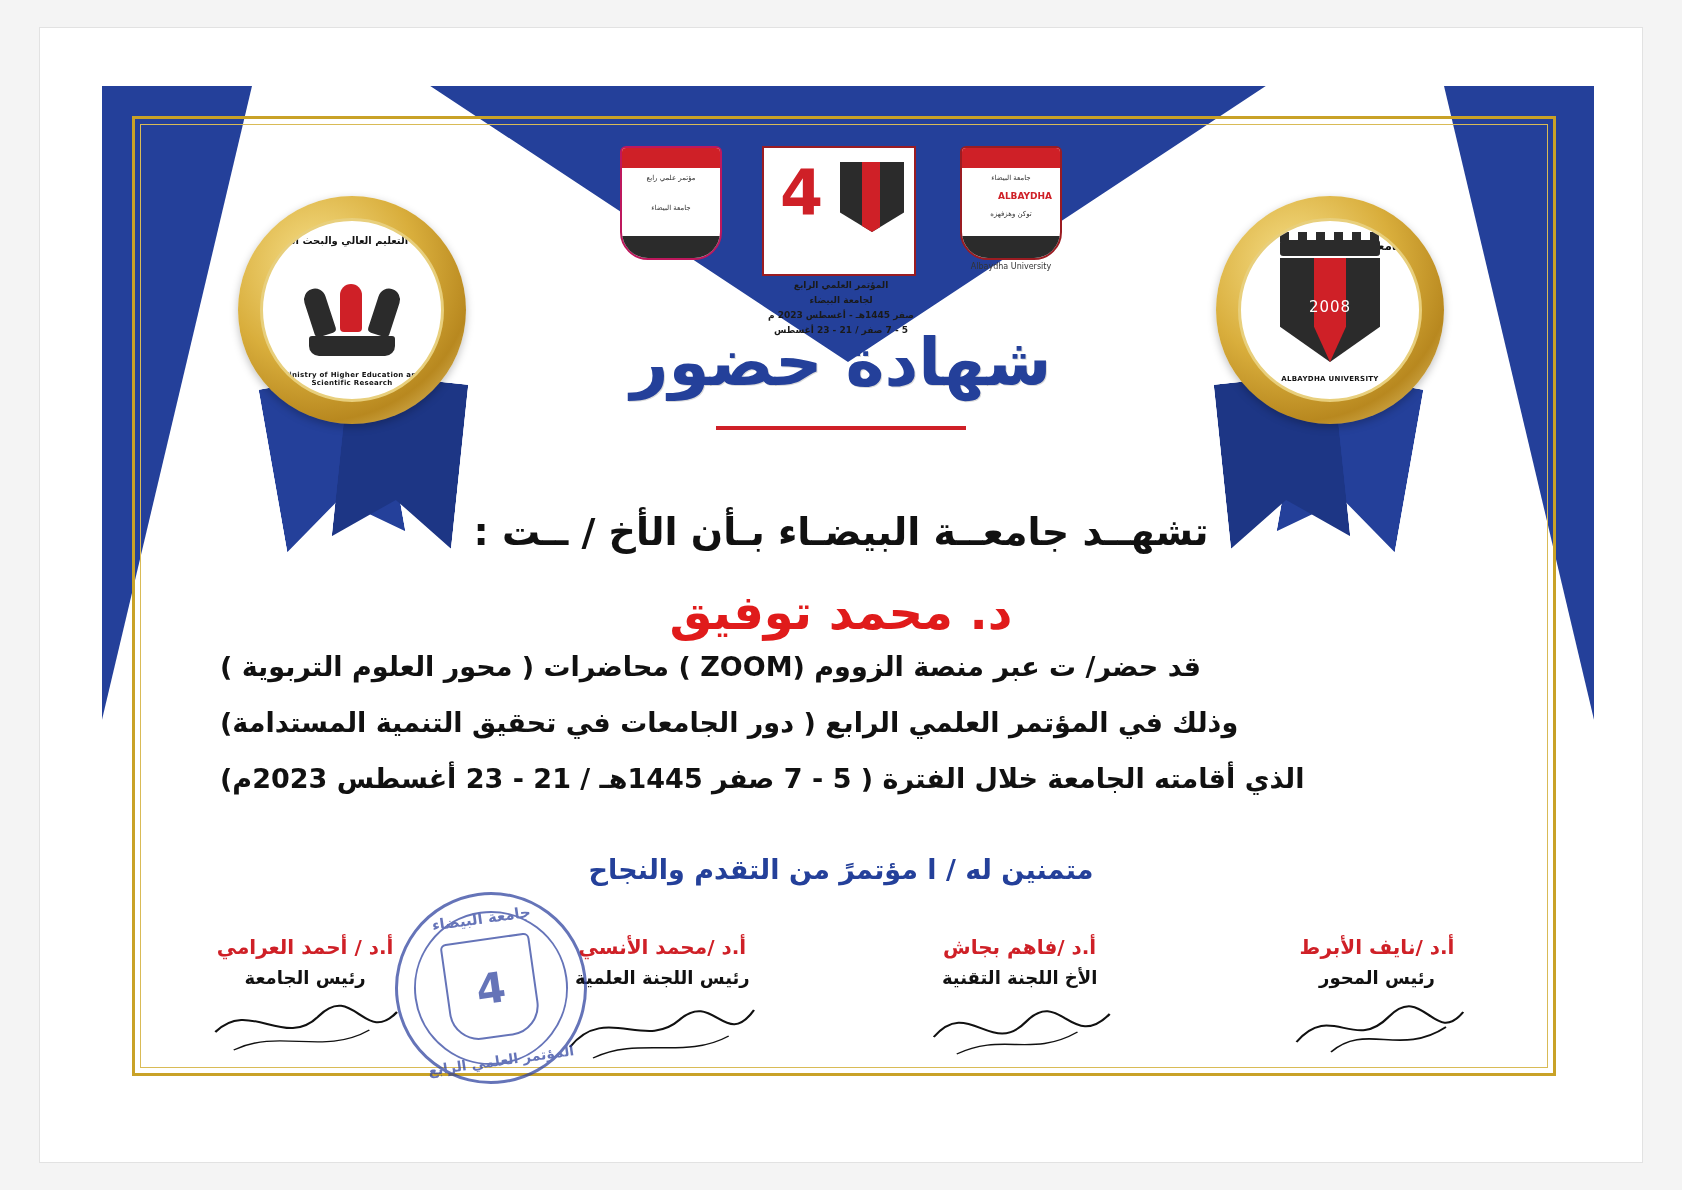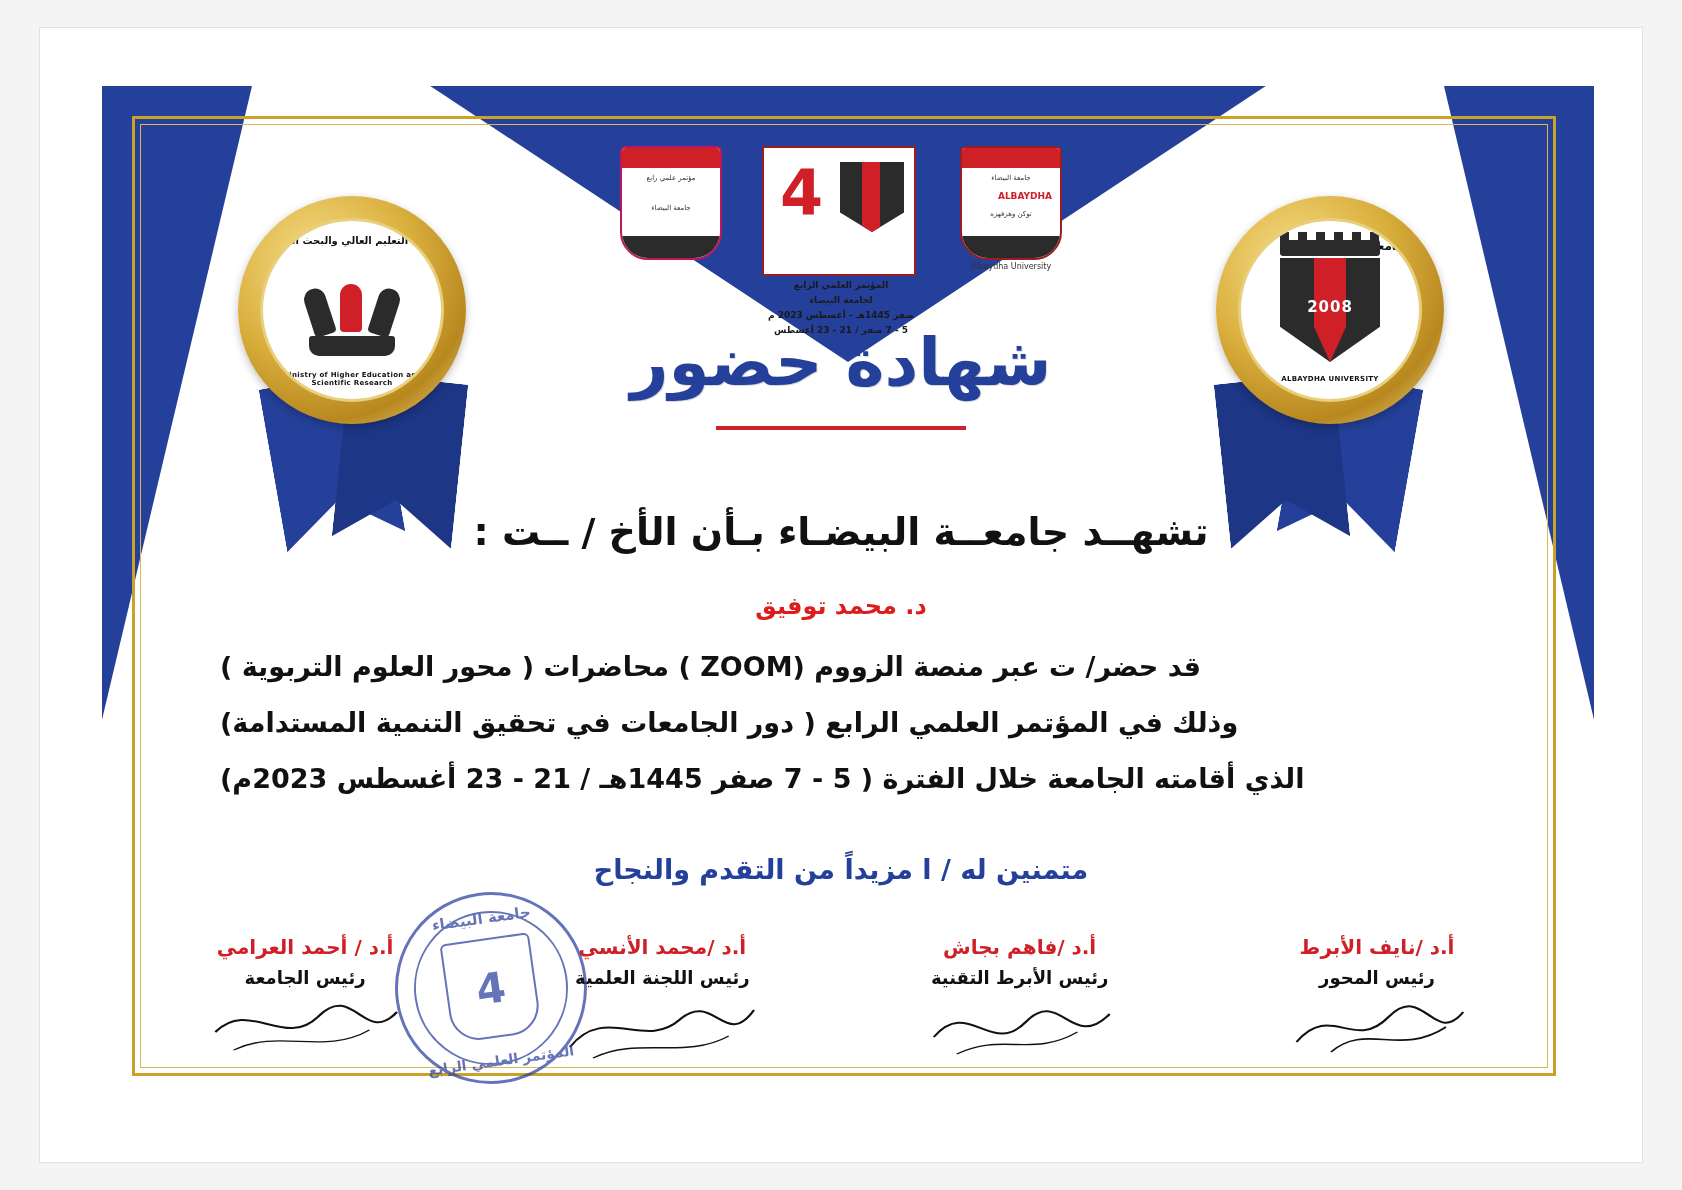--- a/index.html
+++ b/index.html
@@ -185,21 +185,21 @@
     width: 32px; height: 104px;
     background: #cf2027;
     clip-path: polygon(0 0, 100% 0, 100% 66%, 50% 100%, 0 66%);
   }
   .uni-shield .year {
     position: absolute;
     top: 58px; left: 0; width: 120px;
     text-align: center;
     color: #fff;
     font-size: 15px;
-    font-weight: bold;
+    font-weight: normal;
     letter-spacing: 1px;
   }
   .uni-arc-text {
     position: absolute;
     font-size: 11px;
     font-weight: bold;
     color: #111;
     letter-spacing: 1px;
   }
 
@@ -320,25 +320,24 @@
     font-weight: bold;
     color: #111;
     z-index: 8;
     letter-spacing: 1px;
   }
   .recipient {
     position: absolute;
     top: 556px;
     left: 0; right: 0;
     text-align: center;
-    font-size: 24px;
+    font-size: 48px;
     font-weight: bold;
     color: #e01b1b;
     z-index: 8;
-    margin-top: 8px;
   }
   .body-lines {
     position: absolute;
     top: 622px;
     left: 180px;
     right: 180px;
     text-align: left;
     z-index: 8;
   }
   .body-lines p {
@@ -532,38 +531,38 @@
     <div class="line-1">تشهــد جامعــة البيضـاء بـأن الأخ / ــت :</div>
 
     <div class="recipient">د.  محمد توفيق</div>
 
     <div class="body-lines">
       <p>قد حضر/ ت  عبر منصة الزووم (ZOOM ) محاضرات  ( محور العلوم التربوية )</p>
       <p>وذلك في المؤتمر العلمي الرابع ( دور الجامعات في تحقيق التنمية المستدامة)</p>
       <p>الذي أقامته الجامعة خلال الفترة ( 5 - 7  صفر 1445هـ / 21 -  23 أغسطس 2023م)</p>
     </div>
 
-    <div class="wish">متمنين له / ا مزيداً من التقدم والنجاح</div>
+    <div class="wish">متمنين له / ا مؤتمرً من التقدم والنجاح</div>
 
     <div class="signatures">
 
       <div class="sig">
         <div class="name">أ.د /نايف الأبرط</div>
         <div class="role">رئيس المحور</div>
         <div class="scribble">
           <svg viewBox="0 0 200 70" preserveAspectRatio="none">
             <path d="M30 50 C60 10, 80 60, 110 25 S150 55, 175 20" fill="none" stroke="#111" stroke-width="2"></path>
             <path d="M60 60 C90 30, 120 65, 160 35" fill="none" stroke="#111" stroke-width="1.6"></path>
           </svg>
         </div>
       </div>
 
       <div class="sig">
         <div class="name">أ.د /فاهم بجاش</div>
-        <div class="role">رئيس الأبرط التقنية</div>
+        <div class="role">الأخ اللجنة التقنية</div>
         <div class="scribble">
           <svg viewBox="0 0 200 70" preserveAspectRatio="none">
             <path d="M25 45 C55 5, 75 65, 105 30 S145 60, 178 22" fill="none" stroke="#111" stroke-width="2"></path>
             <path d="M45 62 C85 40, 110 66, 150 40" fill="none" stroke="#111" stroke-width="1.4"></path>
           </svg>
         </div>
       </div>
 
       <div class="sig">
         <div class="name">أ.د /محمد الأنسي</div>

